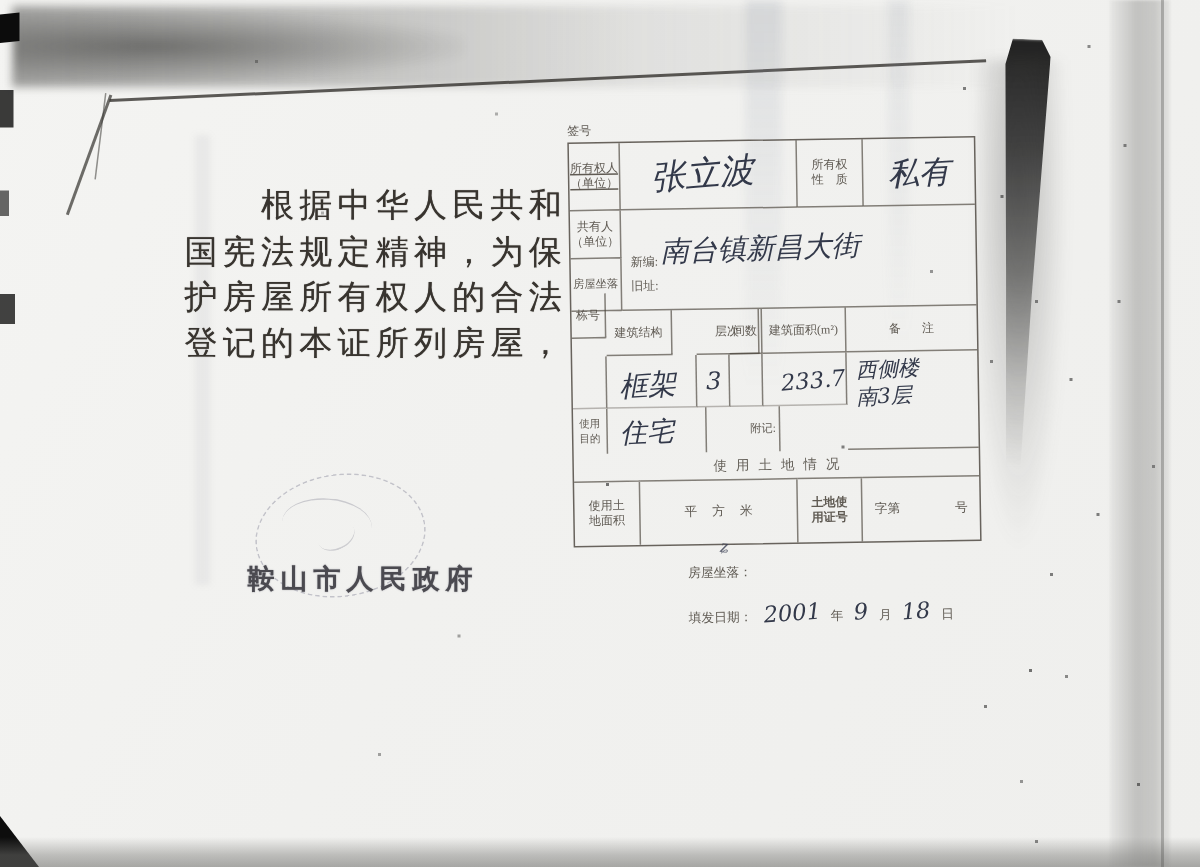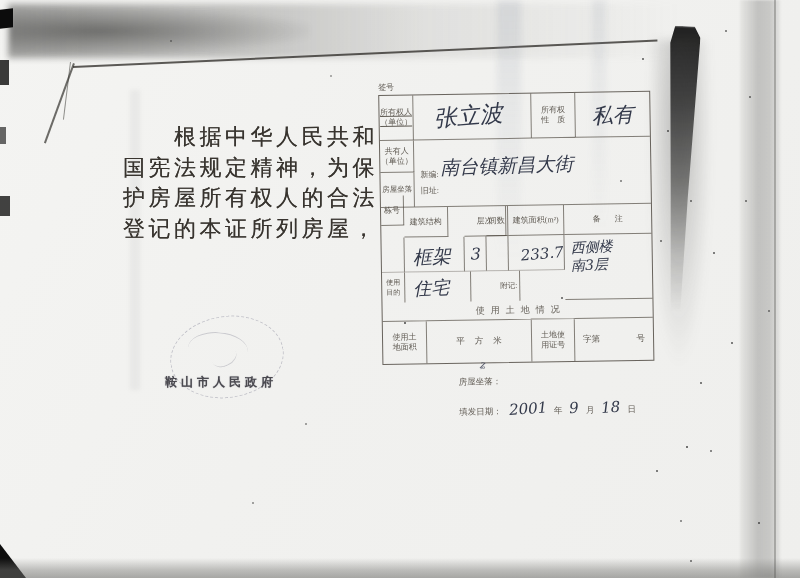--- a/index.html
+++ b/index.html
@@ -66,21 +66,21 @@
   .intro p:first-child{text-indent:50px;}
 
   
   .seal{position:absolute;left:170px;top:316px;width:112px;height:80px;border-radius:50%;
     border:1px dashed rgba(125,125,145,.40);transform:rotate(-8deg);}
   .seal::before{content:"";position:absolute;left:18px;top:14px;width:60px;height:34px;
     border-top:1px solid rgba(110,110,130,.30);border-radius:50%;transform:rotate(12deg);}
   .seal::after{content:"";position:absolute;left:40px;top:30px;width:26px;height:18px;
     border-bottom:1px solid rgba(110,110,130,.28);border-radius:50%;transform:rotate(-18deg);}
   .issuer{position:absolute;left:165px;top:374px;width:220px;color:#4b4a50;
-    font-size:12px;font-weight:600;letter-spacing:4px;
+    font-size:18px;font-weight:600;letter-spacing:4px;
     text-shadow:0 0 1px rgba(80,80,95,.55);}
 
   
   .form{position:absolute;left:376px;top:82px;width:290px;height:352px;
     transform:rotate(-0.9deg);transform-origin:top left;color:#4f4a42;}
   .print{font-size:8px;color:rgba(75,70,62,.88);line-height:10px;}
   .serial{position:absolute;left:2px;top:0;font-size:8px;color:rgba(70,65,58,.85);}
   .tbl{position:absolute;left:2px;top:13px;width:270px;height:268px;
     border:1px solid rgba(70,64,56,.8);}
   .cell{position:absolute;box-sizing:border-box;overflow:hidden;}
@@ -114,21 +114,21 @@
   .c-remark{left:183px;top:142px;width:87px;height:65px;padding:3px 0 0 6px;}
   .c-purpose-label{left:0;top:177px;width:23px;height:30px;justify-content:center;}
   .c-purpose-value{left:23px;top:177px;width:66px;height:30px;}
   .c-note{left:89px;top:177px;width:22px;height:30px;font-size:7.5px;
     display:flex;align-items:center;justify-content:center;color:rgba(75,70,62,.88);margin-left:27px;}
   .c-land-title{left:0;top:207px;width:270px;height:18px;display:flex;align-items:center;
     justify-content:center;font-size:9px;letter-spacing:6px;text-indent:6px;color:rgba(75,70,62,.85);}
   .c-larea-label{left:0;top:225px;width:44px;height:43px;}
   .c-larea-unit{left:44px;top:225px;width:105px;height:43px;display:flex;align-items:center;
     justify-content:center;font-size:8.5px;letter-spacing:10px;text-indent:10px;color:rgba(75,70,62,.88);}
-  .c-lcert-label{left:149px;top:225px;width:43px;height:43px;}
+  .c-lcert-label{left:149px;top:225px;width:43px;height:43px;font-weight:bold;}
   .c-lcert-value{left:192px;top:225px;width:78px;height:43px;display:flex;align-items:center;
     justify-content:space-between;padding:0 8px;font-size:8.5px;color:rgba(75,70,62,.88);box-sizing:border-box;}
 
   
   .hw{font-family:"DejaVu Serif","Liberation Serif",serif;font-style:italic;
     color:#33394a;display:inline-block;}
   .hw-owner{font-size:23px;margin:6px 0 0 20px;transform:rotate(-4deg);}
   .hw-nature{font-size:21px;margin:9px 0 0 16px;transform:rotate(-2deg);}
   .hw-loc{font-size:19px;transform:rotate(-1deg);}
   .hw-structure{font-size:19px;margin:7px 0 0 8px;transform:rotate(-3deg);}

